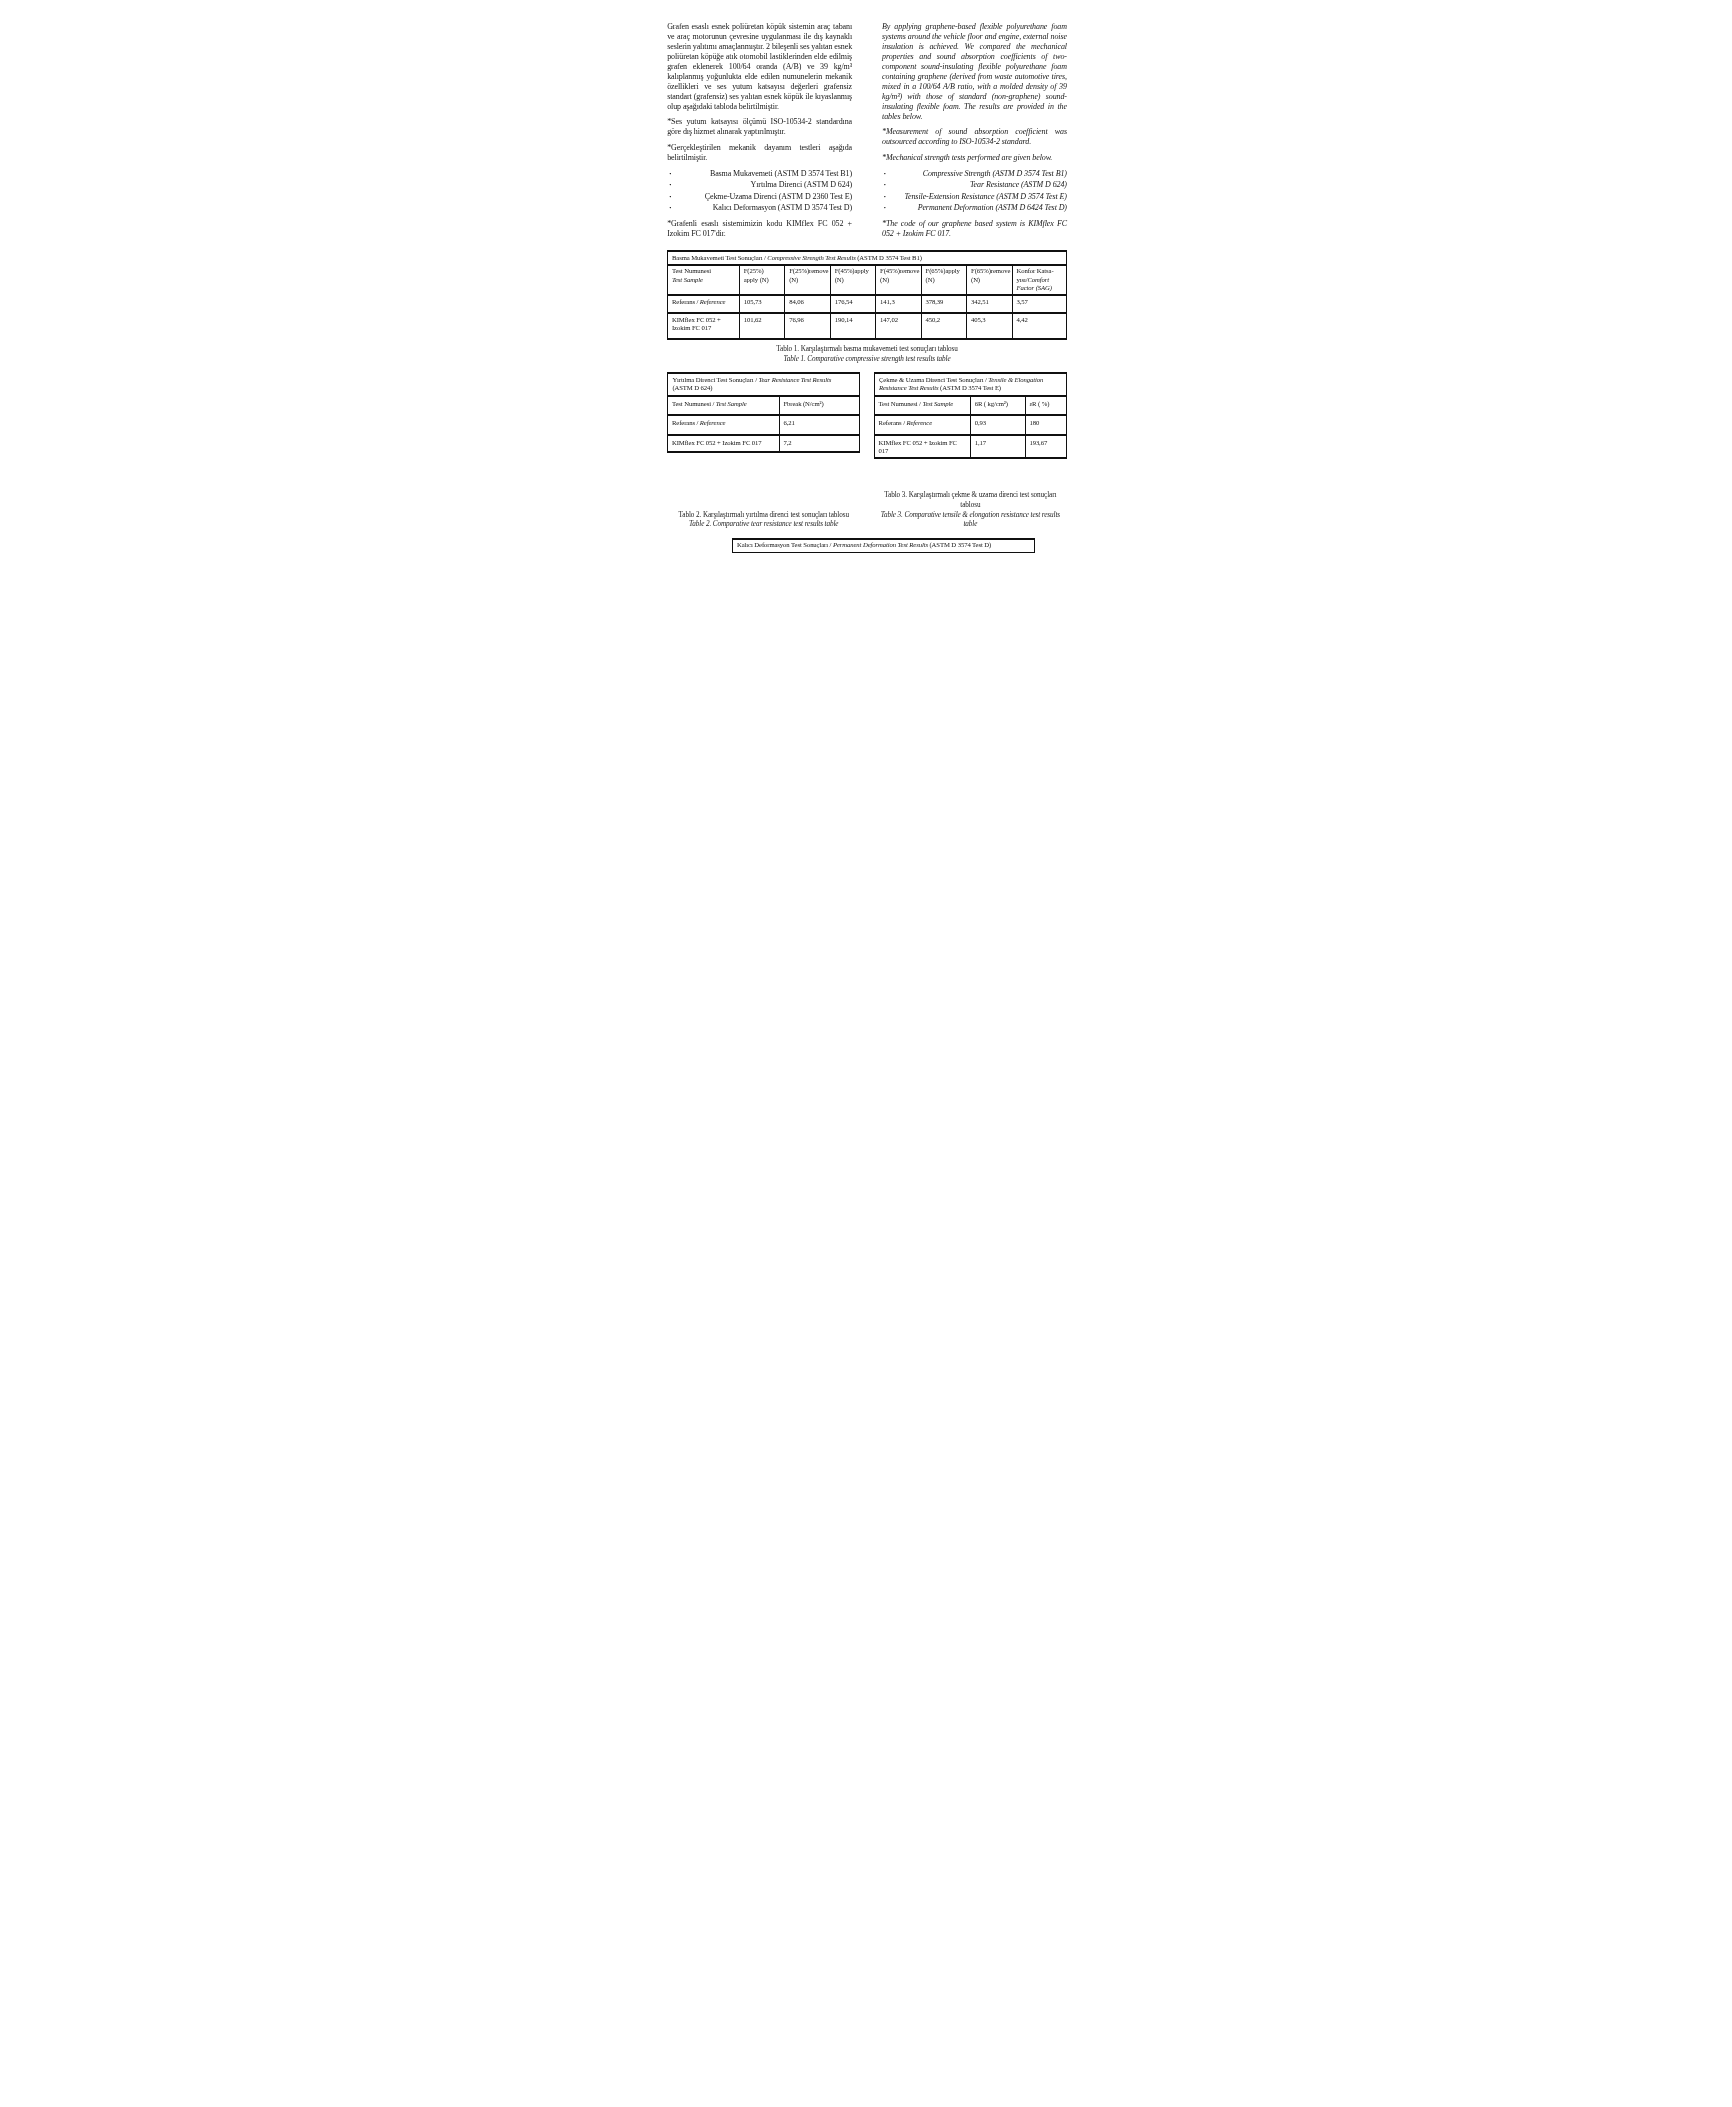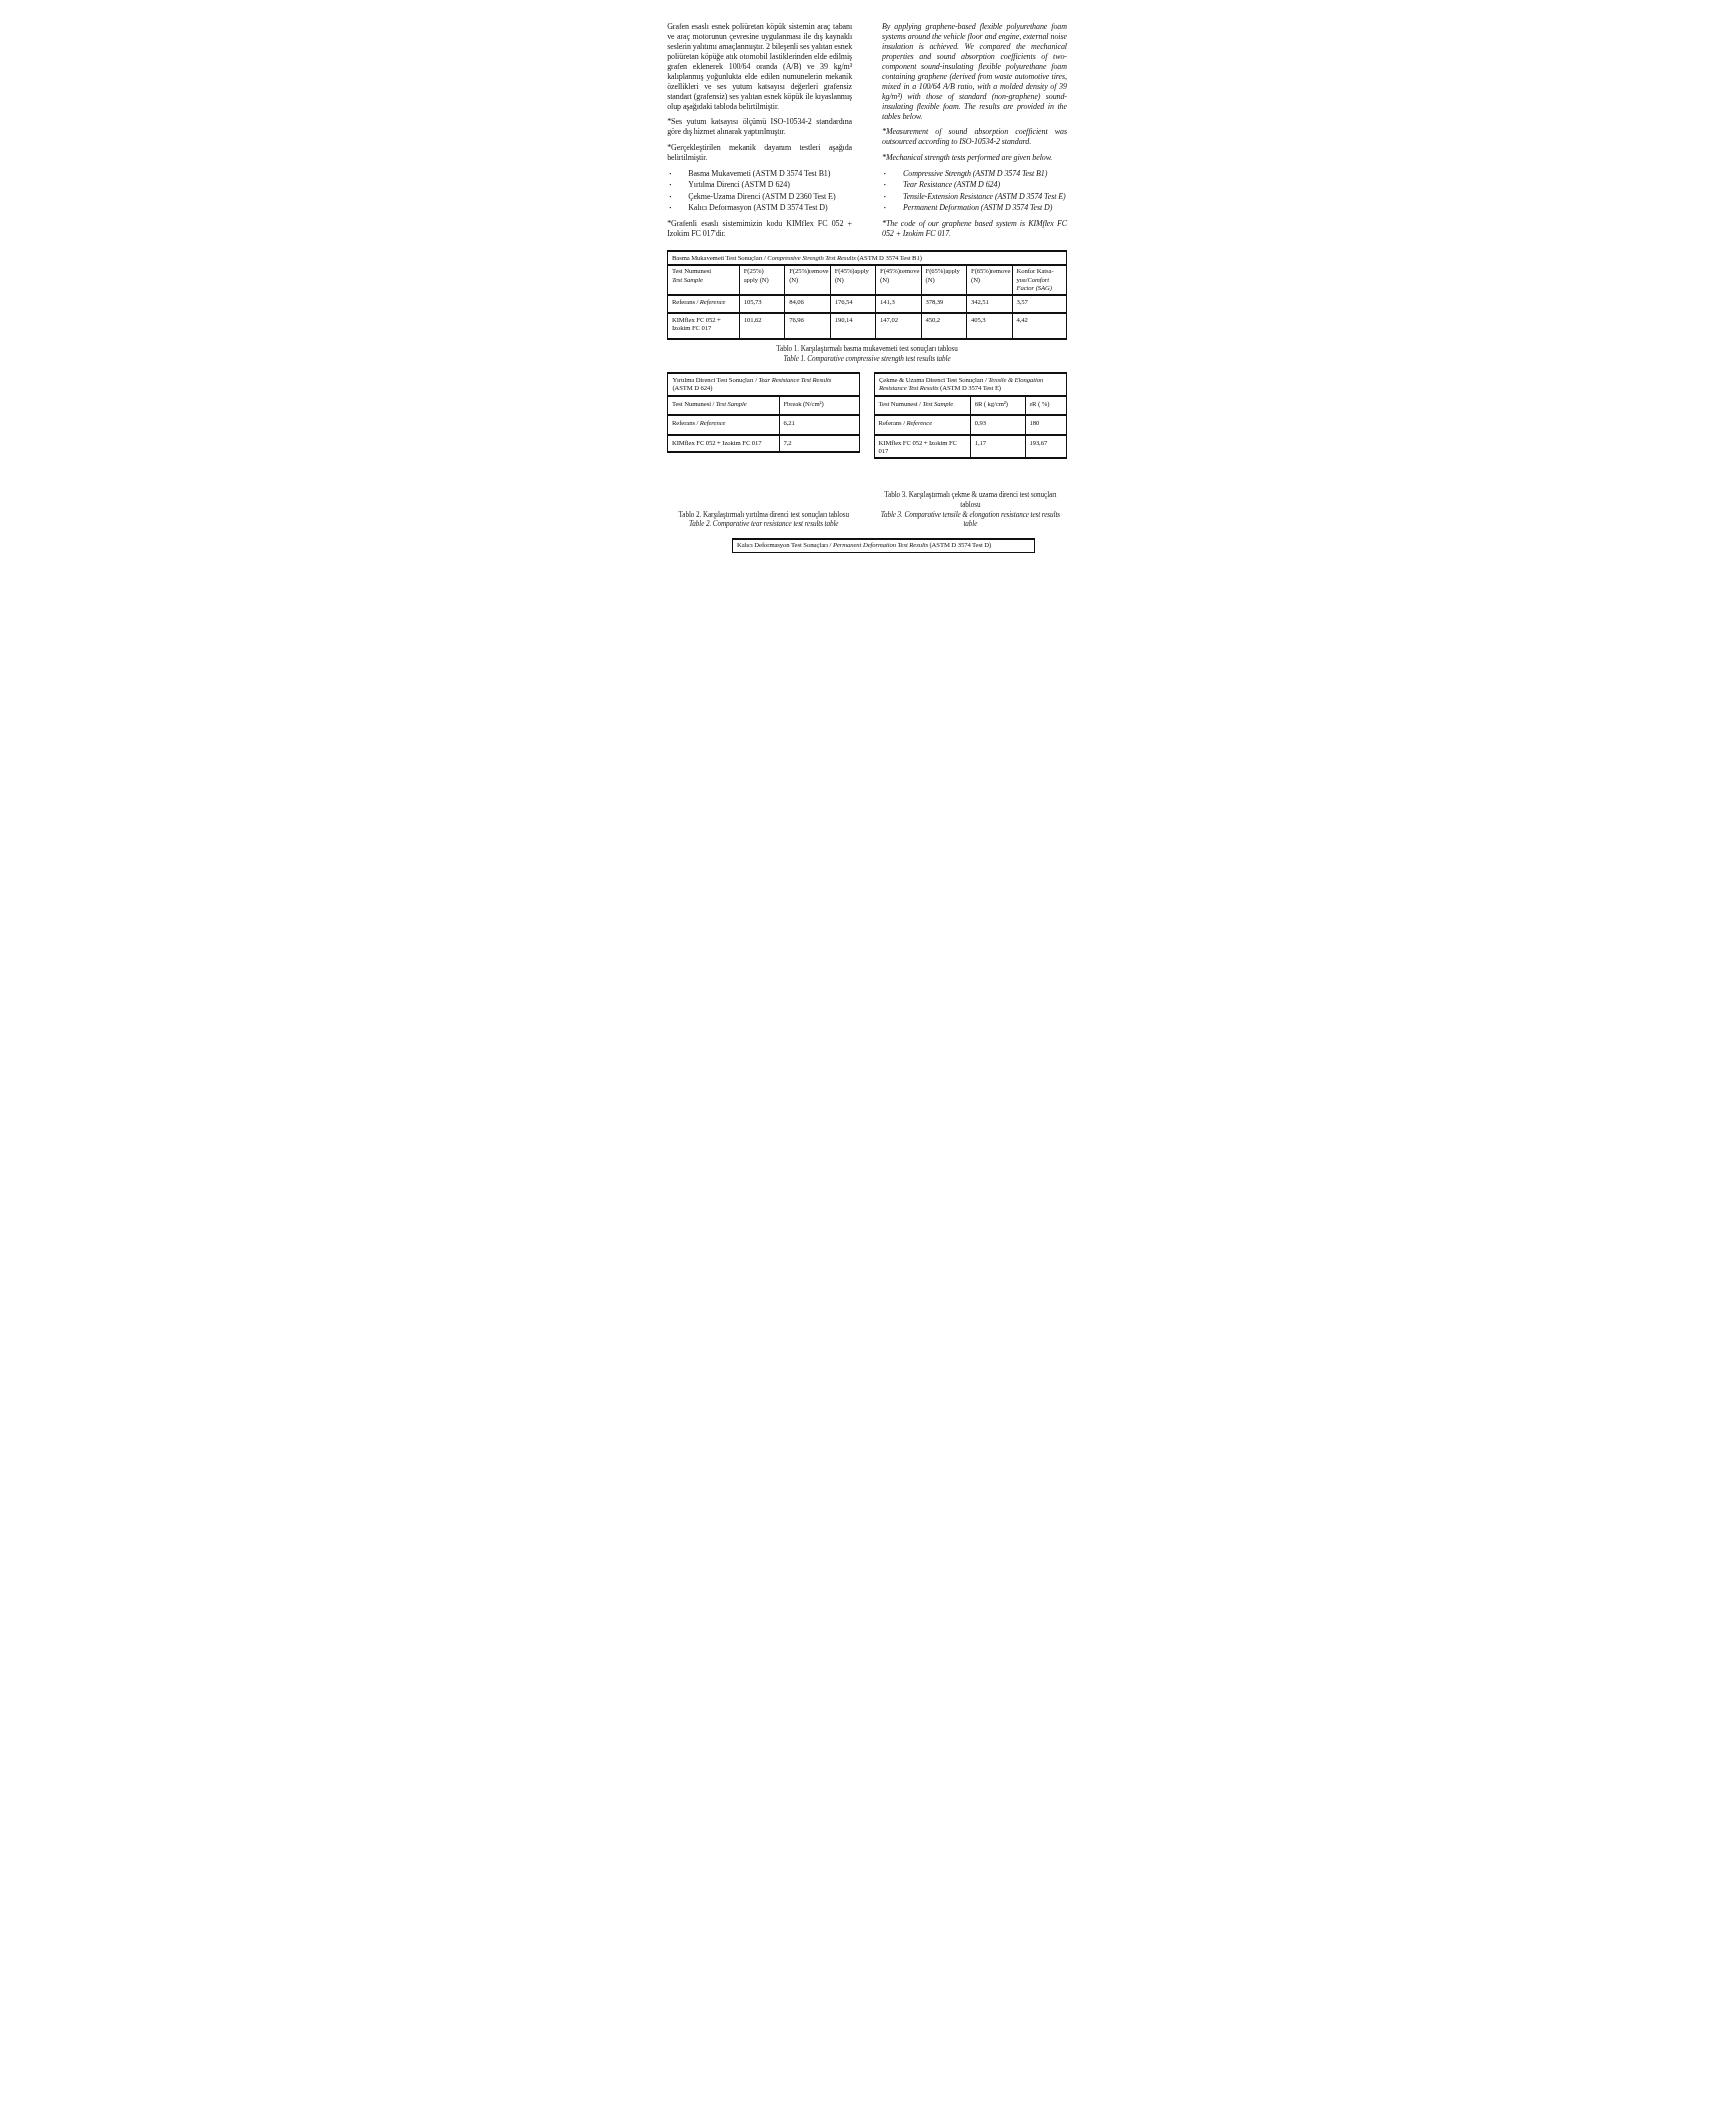--- a/index.html
+++ b/index.html
@@ -12,21 +12,21 @@
     background:#ffffff;
     font-family:"Liberation Serif","DejaVu Serif",serif;
     color:#161616;
     letter-spacing:-0.1px;
     overflow:hidden;
   }
   .cols{display:flex;gap:30px;}
   .col{flex:1 1 0;font-size:8px;line-height:10px;text-align:justify;}
   .col p{margin:0 0 5.9px 0;}
   .col-right{font-style:italic;}
-  ul.bullets{list-style:none;margin:1.7px 0 5.9px 0;padding:0;text-align:left;}
+  ul.bullets{list-style:none;margin:1.7px 0 5.9px 0;padding:0;text-align:right;}
   ul.bullets li{position:relative;padding-left:21px;line-height:10px;margin-bottom:1.3px;}
   ul.bullets li::before{content:"\00B7";position:absolute;left:1.7px;top:0;font-weight:bold;}
   .i{font-style:italic;}
   .blk{display:block;}
 
   table.tbl{border-collapse:collapse;width:100%;table-layout:fixed;
     font-size:6.7px;line-height:8.4px;letter-spacing:-0.1px;color:#141414;}
   table.tbl td{border:0.8px solid #101010;border-top-width:2.1px;border-bottom-width:2.1px;
     padding:1.7px 3.8px;vertical-align:top;text-align:left;overflow:hidden;}
   table.tbl{border:1.3px solid #101010;}
@@ -73,21 +73,21 @@
       <p>*Grafenli esaslı sistemimizin kodu KIMflex FC 052 + Izokim FC 017'dir.</p>
     </div>
     <div class="col col-right" lang="en">
       <p>By applying graphene-based flexible polyurethane foam systems around the vehicle floor and engine, external noise insulation is achieved. We compared the mechanical properties and sound absorption coefficients of two-component sound-insulating flexible polyurethane foam containing graphene (derived from waste automotive tires, mixed in a 100/64 A/B ratio, with a molded density of 39 kg/m³) with those of standard (non-graphene) sound-insulating flexible foam. The results are provided in the tables below.</p>
       <p>*Measurement of sound absorption coefficient was outsourced according to ISO-10534-2 standard.</p>
       <p>*Mechanical strength tests performed are given below.</p>
       <ul class="bullets">
         <li><span>Compressive Strength (ASTM D 3574 Test B1)</span></li>
         <li><span>Tear Resistance (ASTM D 624)</span></li>
         <li><span>Tensile-Extension Resistance (ASTM D 3574 Test E)</span></li>
-        <li><span>Permanent Deformation (ASTM D 3574 Test D)</span></li>
+        <li><span>Permanent Deformation (ASTM D 6424 Test D)</span></li>
       </ul>
       <p>*The code of our graphene based system is KIMflex FC 052 + Izokim FC 017.</p>
     </div>
   </div>
 
   <div class="t1-wrap">
     <table class="tbl t1">
       <colgroup>
         <col style="width:18%">
           <col style="width:11.4%">

